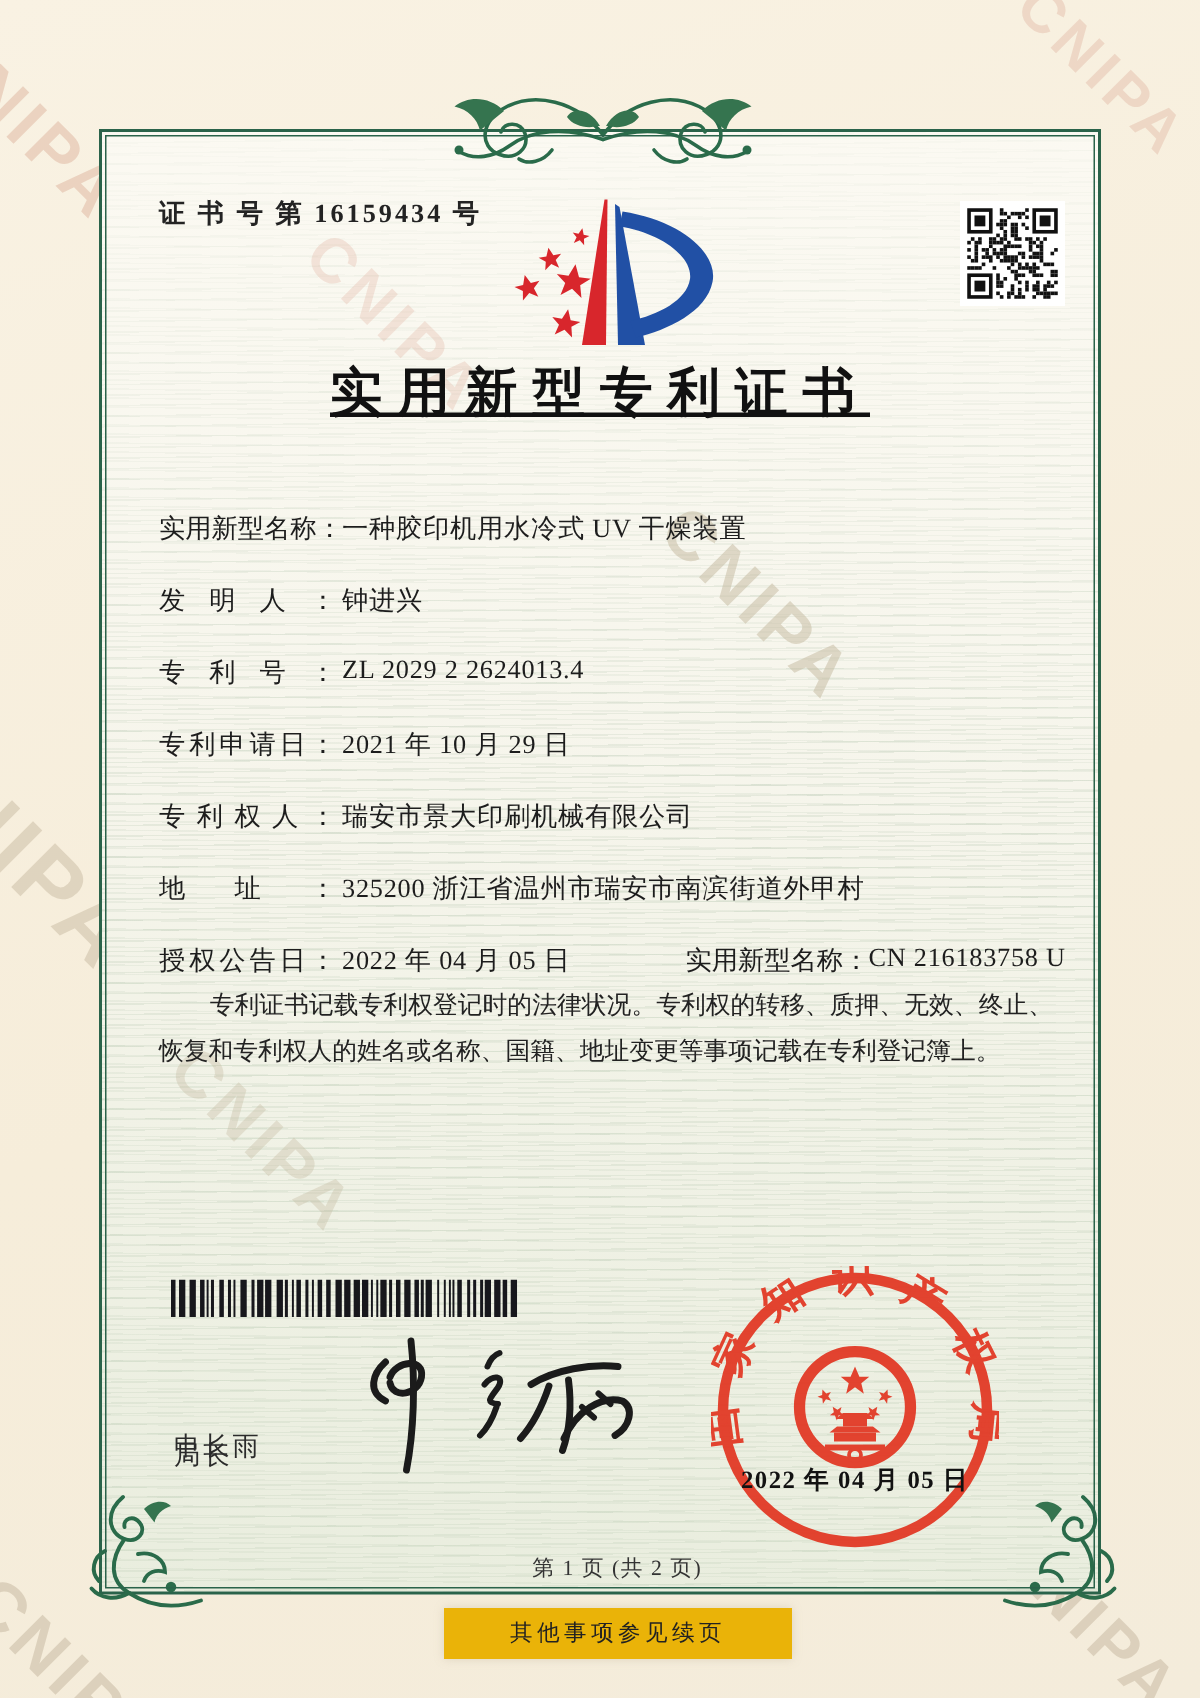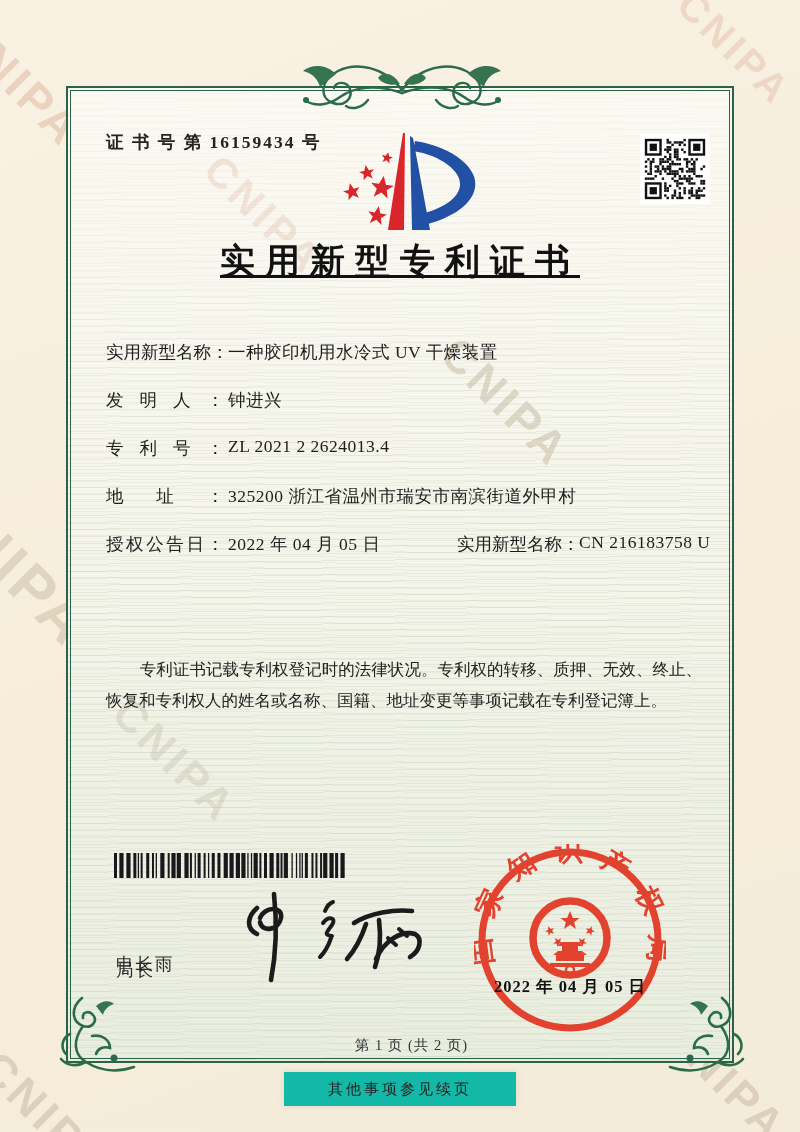--- a/index.html
+++ b/index.html
@@ -28,22 +28,22 @@
   .flabel{display:inline-block;width:118px;text-align:justify;text-align-last:justify;vertical-align:top;}
   .fvalue{margin-left:4px;letter-spacing:.5px;}
   .pair2{position:absolute;left:351px;top:0;}
   .paras{left:38px;top:566px;width:596px;font-size:16.5px;line-height:31px;
          color:#222;text-align:justify;}
   .paras p{margin:0;text-indent:2.05em;}
   .signer{left:48px;font-size:17.5px;color:#2b2b2b;letter-spacing:2px;}
   .pagenum{left:0;right:0;top:948px;text-align:center;font-size:14.5px;color:#333;letter-spacing:1px;margin-left:23px;}
   .sealdate{left:392px;top:888px;width:220px;text-align:center;font-size:16.5px;
             color:#121212;letter-spacing:1px;z-index:7;font-weight:bold;}
-  .note{position:absolute;left:284px;top:1072px;width:232px;height:34px;line-height:34px;
-        background:#14b8a6;text-align:center;font-size:15px;letter-spacing:3px;color:#222;
+  .note{position:absolute;left:296px;top:1072px;width:232px;height:34px;line-height:34px;
+        background:#eab308;text-align:center;font-size:15px;letter-spacing:3px;color:#222;
         box-shadow:0 0 6px rgba(180,170,140,.35);}
   .qrbox{left:572px;top:46px;width:70px;height:70px;background:#fff;padding:0;}
   svg{display:block;}
 </style>
 </head>
 <body>
 
 <span class="wm" style="left:-20px;top:6px;font-size:46px;color:rgba(214,160,138,.38);">CNIPA</span>
 <span class="wm" style="left:700px;top:-18px;font-size:40px;color:rgba(214,160,138,.30);">CNIPA</span>
 <span class="wm" style="left:-38px;top:468px;font-size:60px;color:rgba(190,176,150,.42);">CNIPA</span>
@@ -306,21 +306,23 @@
         <rect x="1" y="19" width="5" height="5" fill="#fff"></rect>
         <rect x="2" y="20" width="3" height="3" fill="#111"></rect>
       </svg>
   </div>
 
   <div class="abs title">实用新型专利证书</div>
 
   <div class="abs fields">
     <div class="frow"><span class="flabel">实用新型名称：</span><span class="fvalue">一种胶印机用水冷式 UV 干燥装置</span></div>
     <div class="frow"><span class="flabel">发明人：</span><span class="fvalue">钟进兴</span></div>
-    <div class="frow"><span class="flabel">专利号：</span><span class="fvalue">ZL 2021 2 2624013.4</span></div>
+    <div class="frow"><span class="flabel">专利号：</span><span class="fvalue">ZL 2029 2 2624013.4</span></div>
+    <div class="frow"><span class="flabel">专利申请日：</span><span class="fvalue">2021 年 10 月 29 日</span></div>
+    <div class="frow"><span class="flabel">专利权人：</span><span class="fvalue">瑞安市景大印刷机械有限公司</span></div>
     <div class="frow"><span class="flabel">地址：</span><span class="fvalue">325200 浙江省温州市瑞安市南滨街道外甲村</span></div>
     <div class="frow">
       <span class="flabel">授权公告日：</span><span class="fvalue">2022 年 04 月 05 日</span>
       <span class="pair2"><span class="flabel">实用新型名称：</span><span class="fvalue">CN 216183758 U</span></span>
     </div>
   </div>
 
   <div class="abs paras">
     <p>专利证书记载专利权登记时的法律状况。专利权的转移、质押、无效、终止、恢复和专利权人的姓名或名称、国籍、地址变更等事项记载在专利登记簿上。</p>
   </div>

